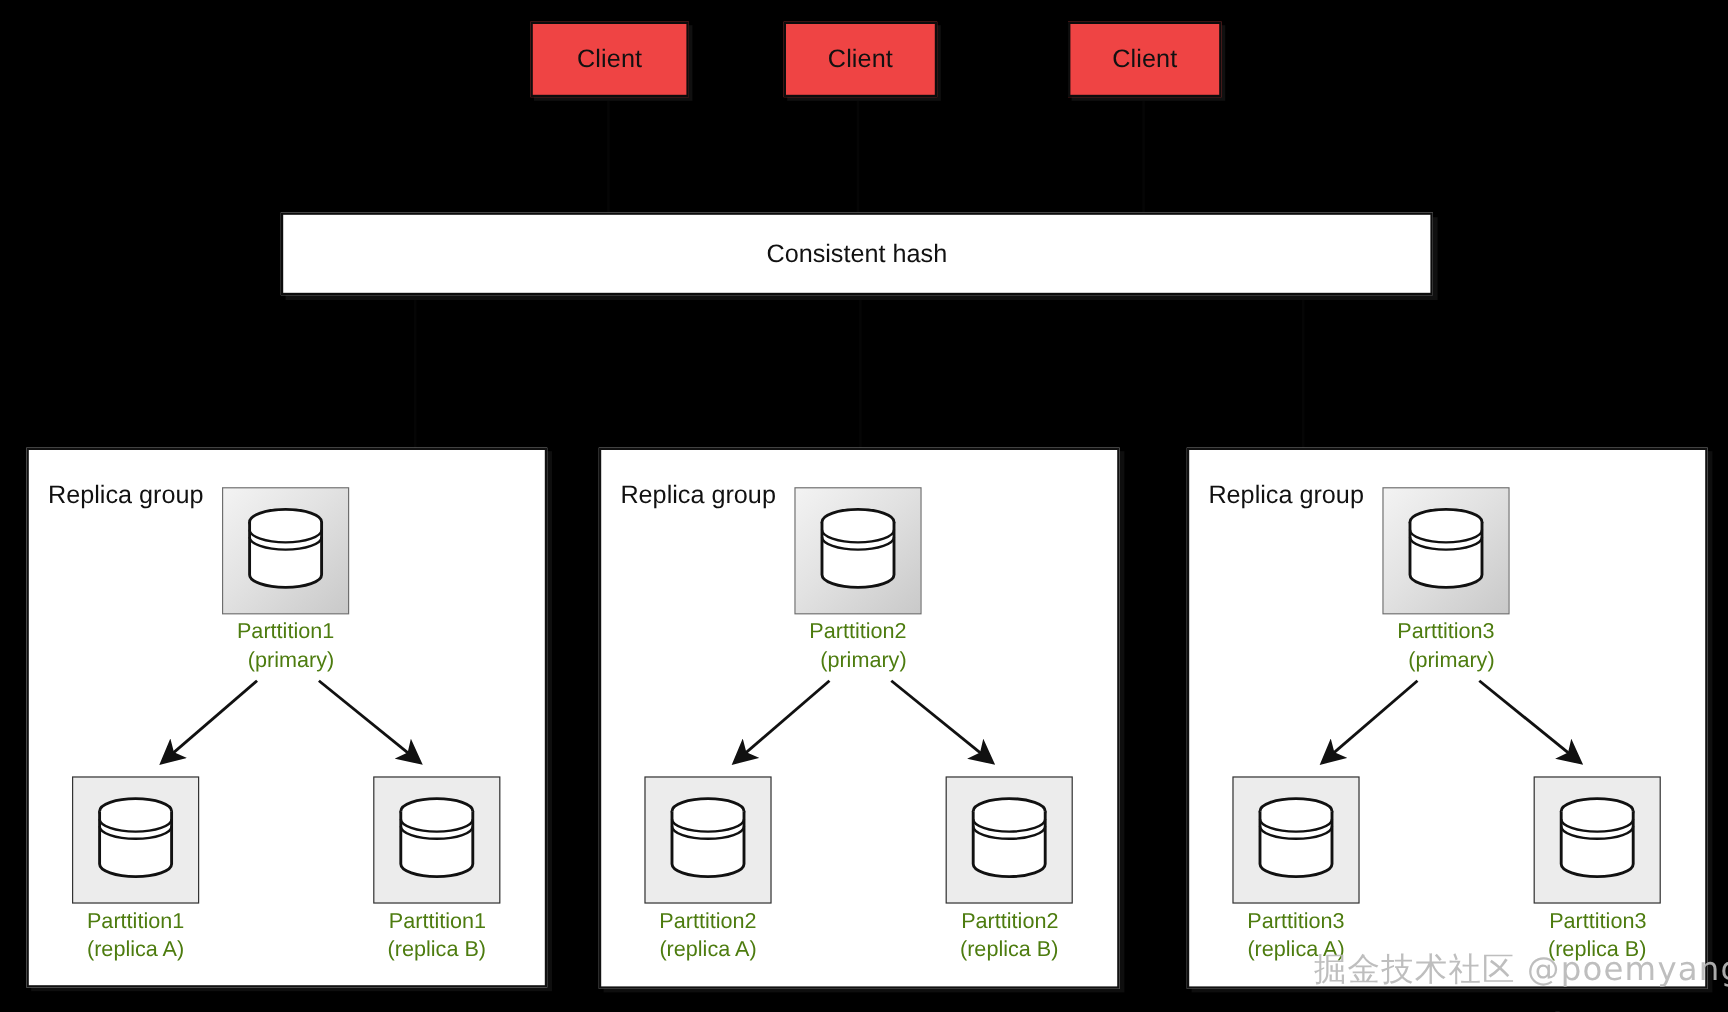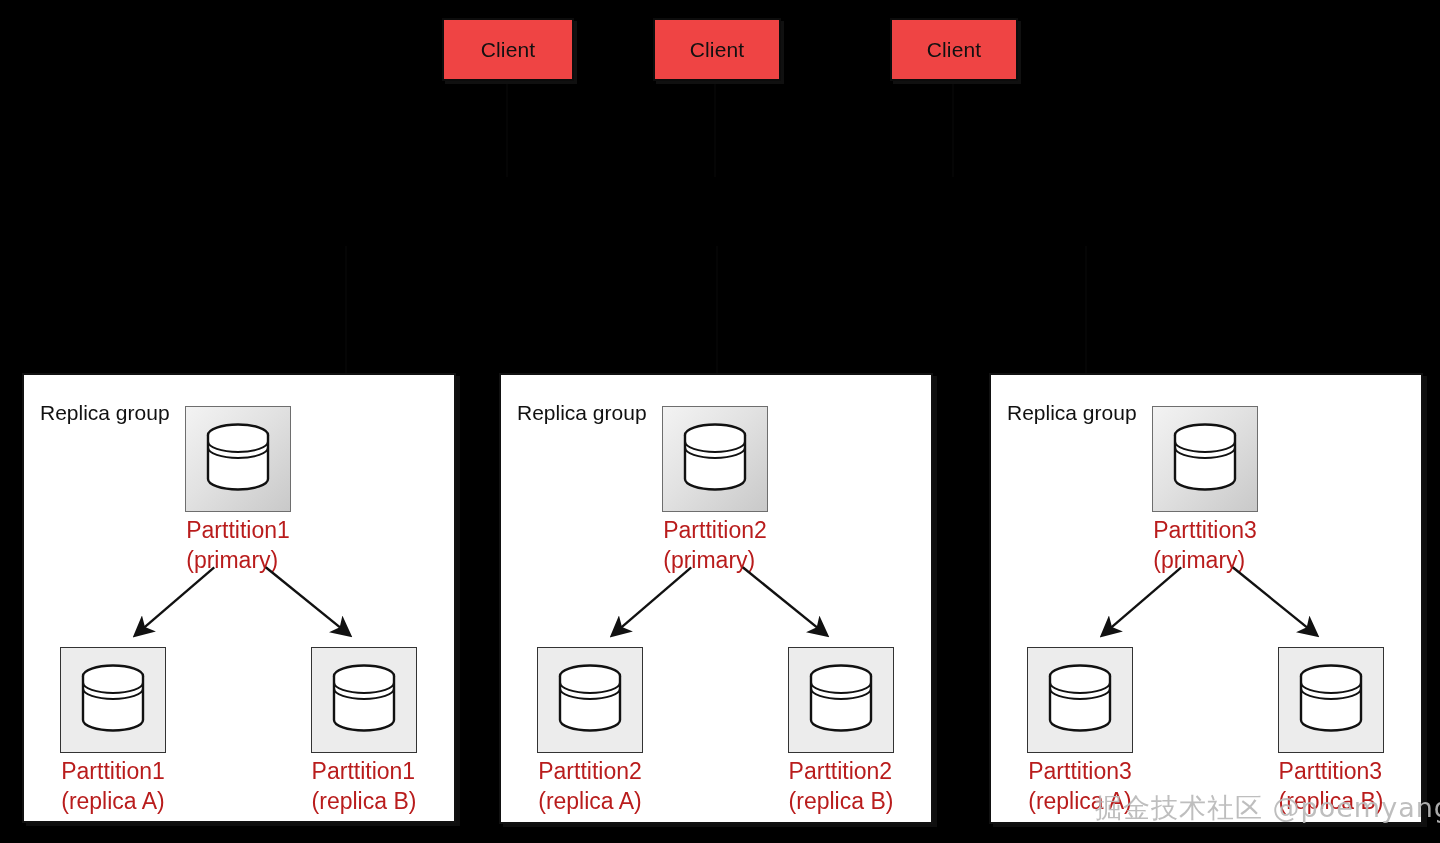--- a/index.html
+++ b/index.html
@@ -40,21 +40,21 @@
   .tile{
     width:104px;height:104px;border:1px solid #4a4a4a;
     display:flex;align-items:center;justify-content:center;
   }
   .tile.primary{
     background:linear-gradient(135deg,#f3f3f3 0%,#e2e2e2 45%,#c9c9c9 100%);
     border:1px solid #6e6e6e;
   }
   .tile.replica{background:#ececec;border:1px solid #333;}
   .caption{
-    margin-top:3px;text-align:left;font-size:23px;line-height:1.32;color:#b91c1c;
+    margin-top:3px;text-align:right;font-size:18px;line-height:1.32;color:#4d7c0f;
     white-space:nowrap;
   }
 
   
   .arrows{position:absolute;left:0;top:0;width:100%;height:100%;pointer-events:none;}
 
   
   .connector{position:absolute;background:#050505;}
 
   
@@ -85,20 +85,23 @@
   <div class="abs client-box" style="left:442px;top:18px;width:132px;height:63px;">
     <span>Client</span>
   </div>
   <div class="abs client-box" style="left:653px;top:18px;width:128px;height:63px;">
     <span>Client</span>
   </div>
   <div class="abs client-box" style="left:890px;top:18px;width:128px;height:63px;">
     <span>Client</span>
   </div>
 
+  <div class="abs hash-box" style="left:234px;top:177px;width:960px;height:69px;">
+    <span>Consistent hash</span>
+  </div>
 
   <div class="abs group-panel" style="left:22px;top:373px;width:434px;height:450px;">
     <div class="group-label">Replica group</div>
 
     <div class="node" style="left:161px;top:31px;">
       <div class="tile primary">
         <svg width="72" height="76" viewBox="0 0 72 76" aria-hidden="true">
           <ellipse cx="36" cy="14" rx="30" ry="10.5" fill="#ffffff" stroke="#111" stroke-width="2.4"></ellipse>
           <path d="M6 14 L6 58 A30 10.5 0 0 0 66 58 L66 14" fill="#ffffff" stroke="#111" stroke-width="2.4"></path>
           <path d="M6 20.5 A30 10.5 0 0 0 66 20.5" fill="none" stroke="#111" stroke-width="2"></path>

